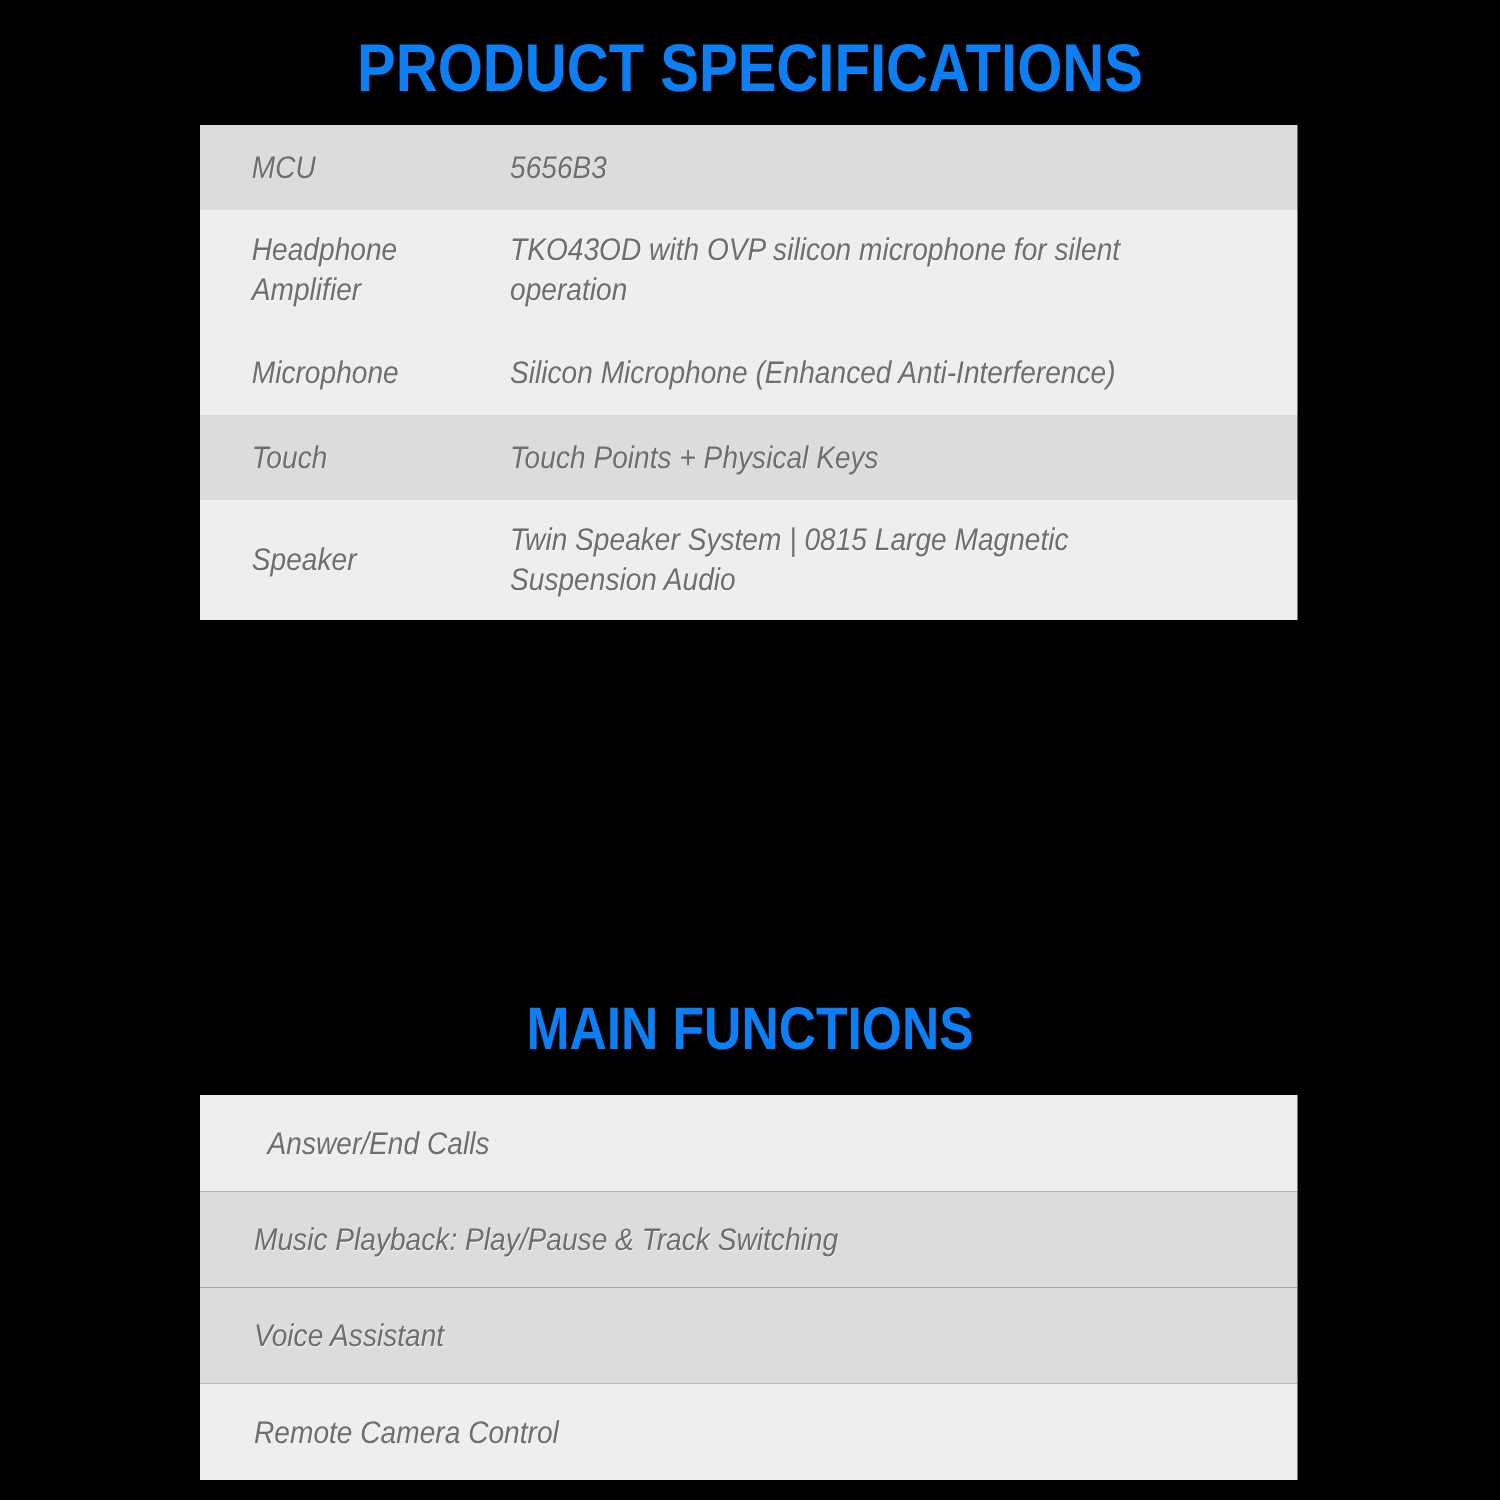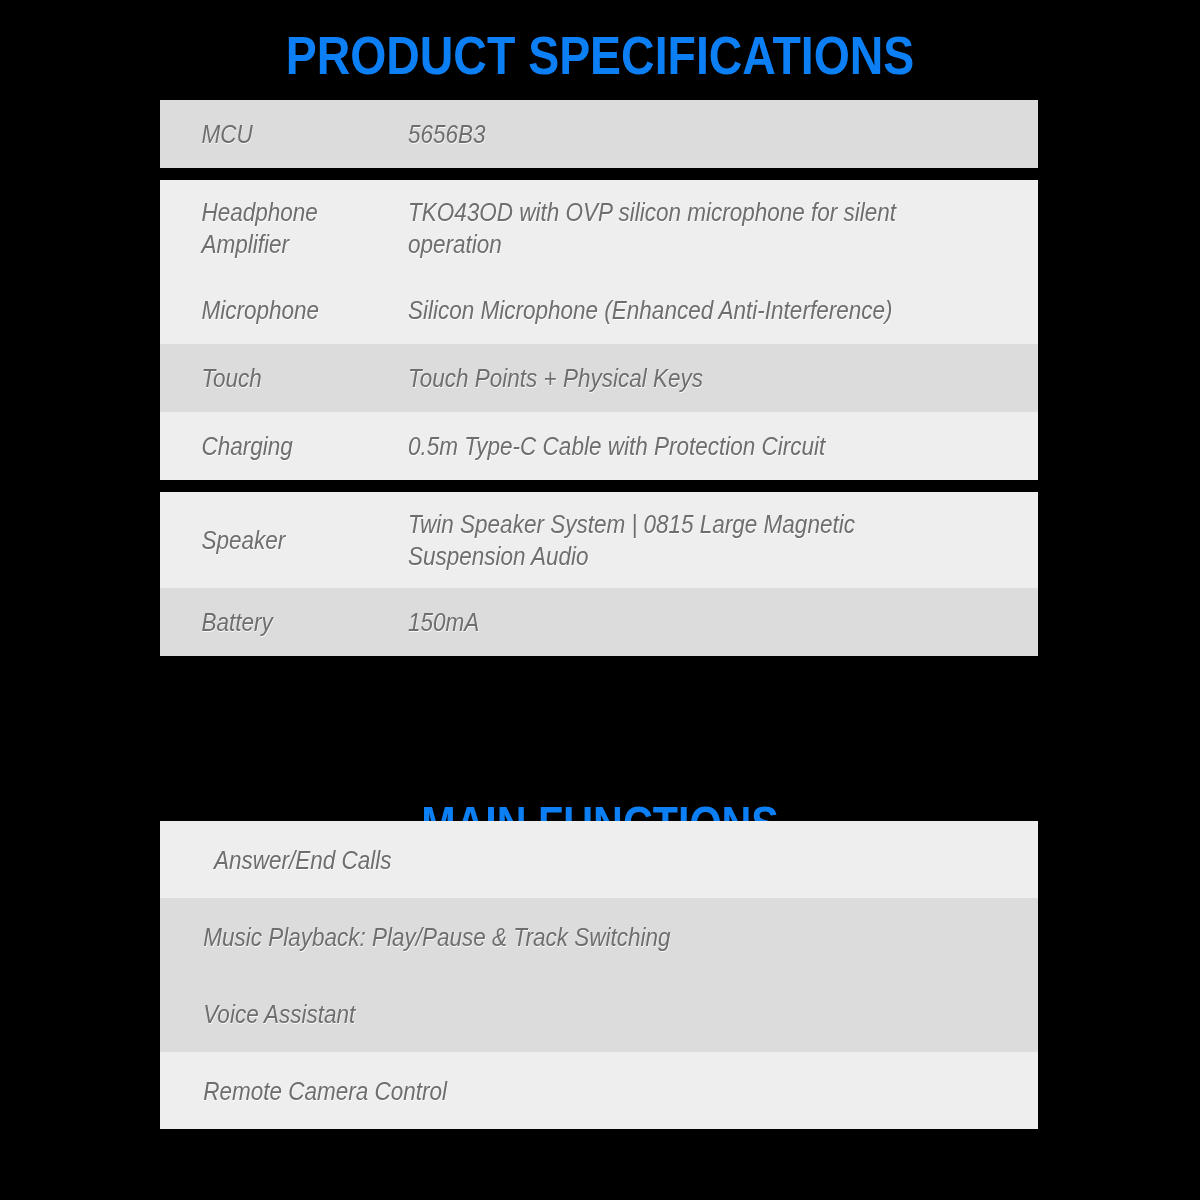--- a/index.html
+++ b/index.html
@@ -51,34 +51,34 @@
   }
 
   
   .table {
     position: absolute;
     left: 160px;
     width: 878px;
   }
 
   #specs-table { top: 100px; }
-  #functions-table { top: 821px; }
+  #functions-table { top: 876px; }
 
   .row {
     display: flex;
     align-items: center;
     box-sizing: border-box;
     width: 100%;
   }
 
   .row.dark  { background: #dcdcdc; }
   .row.light { background: #eeeeef; }
 
   .row.h1 { height: 68px; }
-  .row.h2 { height: 96px; margin-top: 12px; }
+  .row.h2 { height: 96px; }
   .row.fn { height: 77px; }
 
   .cell-label,
   .cell-value,
   .cell-fn {
     font-family: "Liberation Sans", sans-serif;
     font-style: italic;
     color: #6e6e6e;
     font-size: 25px;
     line-height: 1.28;
@@ -132,35 +132,27 @@
       <div class="cell-label">Microphone</div>
       <div class="cell-value">Silicon Microphone (Enhanced Anti-Interference)</div>
     </div>
 
     <div class="row dark h1">
       <div class="cell-label">Touch</div>
       <div class="cell-value">Touch Points + Physical Keys</div>
     </div>
 
 
-    <div class="row light h1">
-      <div class="cell-label">Charging</div>
-      <div class="cell-value">0.5m Type-C Cable with Protection Circuit</div>
-    </div>
 
 
     <div class="row light h2">
       <div class="cell-label">Speaker</div>
       <div class="cell-value">Twin Speaker System | 0815 Large Magnetic Suspension Audio</div>
     </div>
 
-    <div class="row dark h1">
-      <div class="cell-label">Battery</div>
-      <div class="cell-value">150mA</div>
-    </div>
 
   </div>
 
   <div id="functions-heading" class="section-heading">MAIN FUNCTIONS</div>
 
   <div id="functions-table" class="table">
 
     <div class="row light fn">
       <div class="cell-fn indented">Answer/End Calls</div>
     </div>

